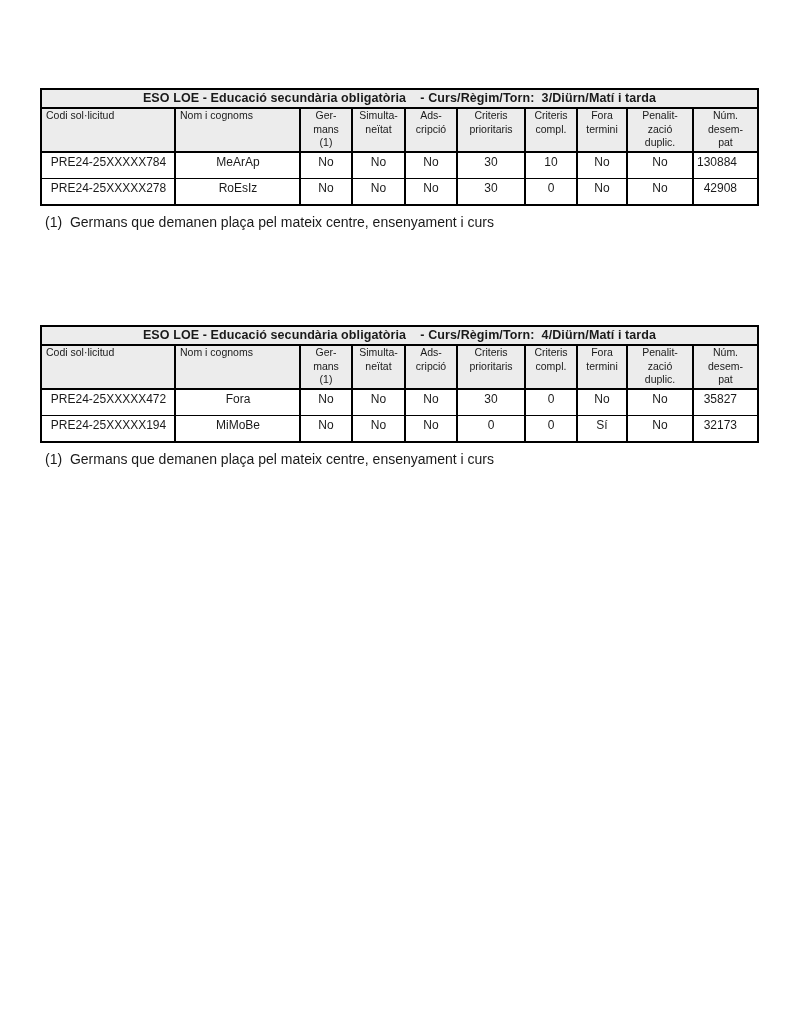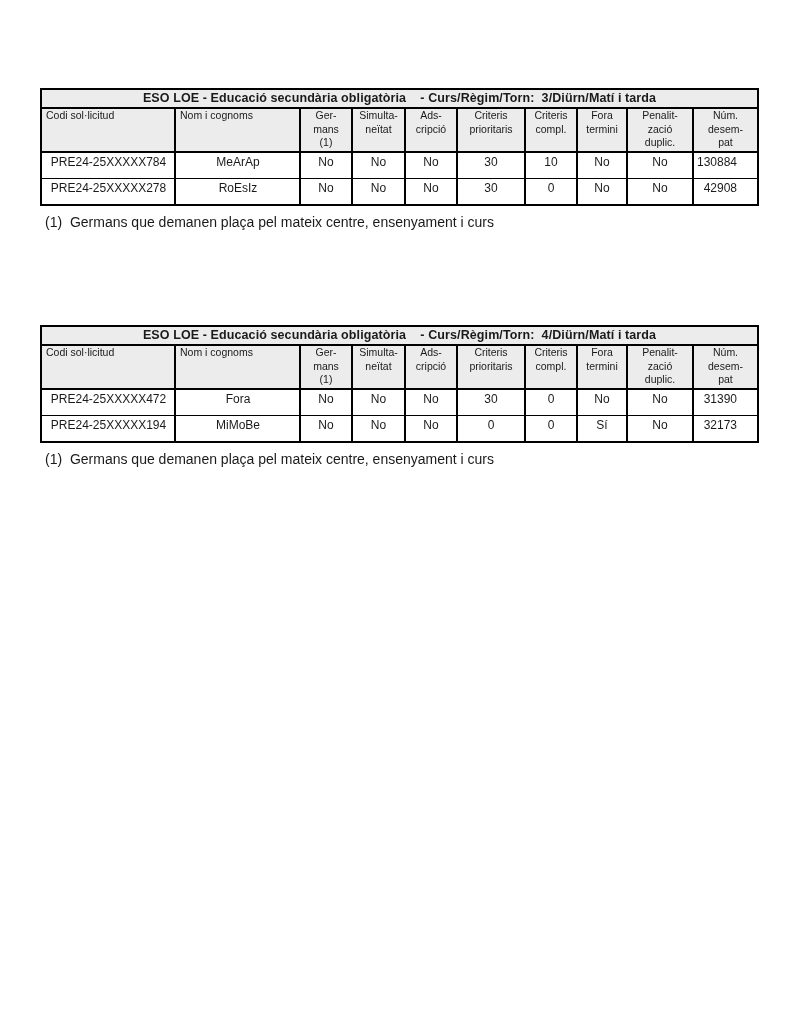--- a/index.html
+++ b/index.html
@@ -191,21 +191,21 @@
       <tr>
         <td class="al">PRE24-25XXXXX472</td>
         <td class="al">Fora</td>
         <td>No</td>
         <td>No</td>
         <td>No</td>
         <td>30</td>
         <td>0</td>
         <td>No</td>
         <td>No</td>
-        <td class="ar">31390</td>
+        <td class="ar">35827</td>
       </tr>
       <tr>
         <td class="al">PRE24-25XXXXX194</td>
         <td class="al">MiMoBe</td>
         <td>No</td>
         <td>No</td>
         <td>No</td>
         <td>0</td>
         <td>0</td>
         <td>Sí</td>

